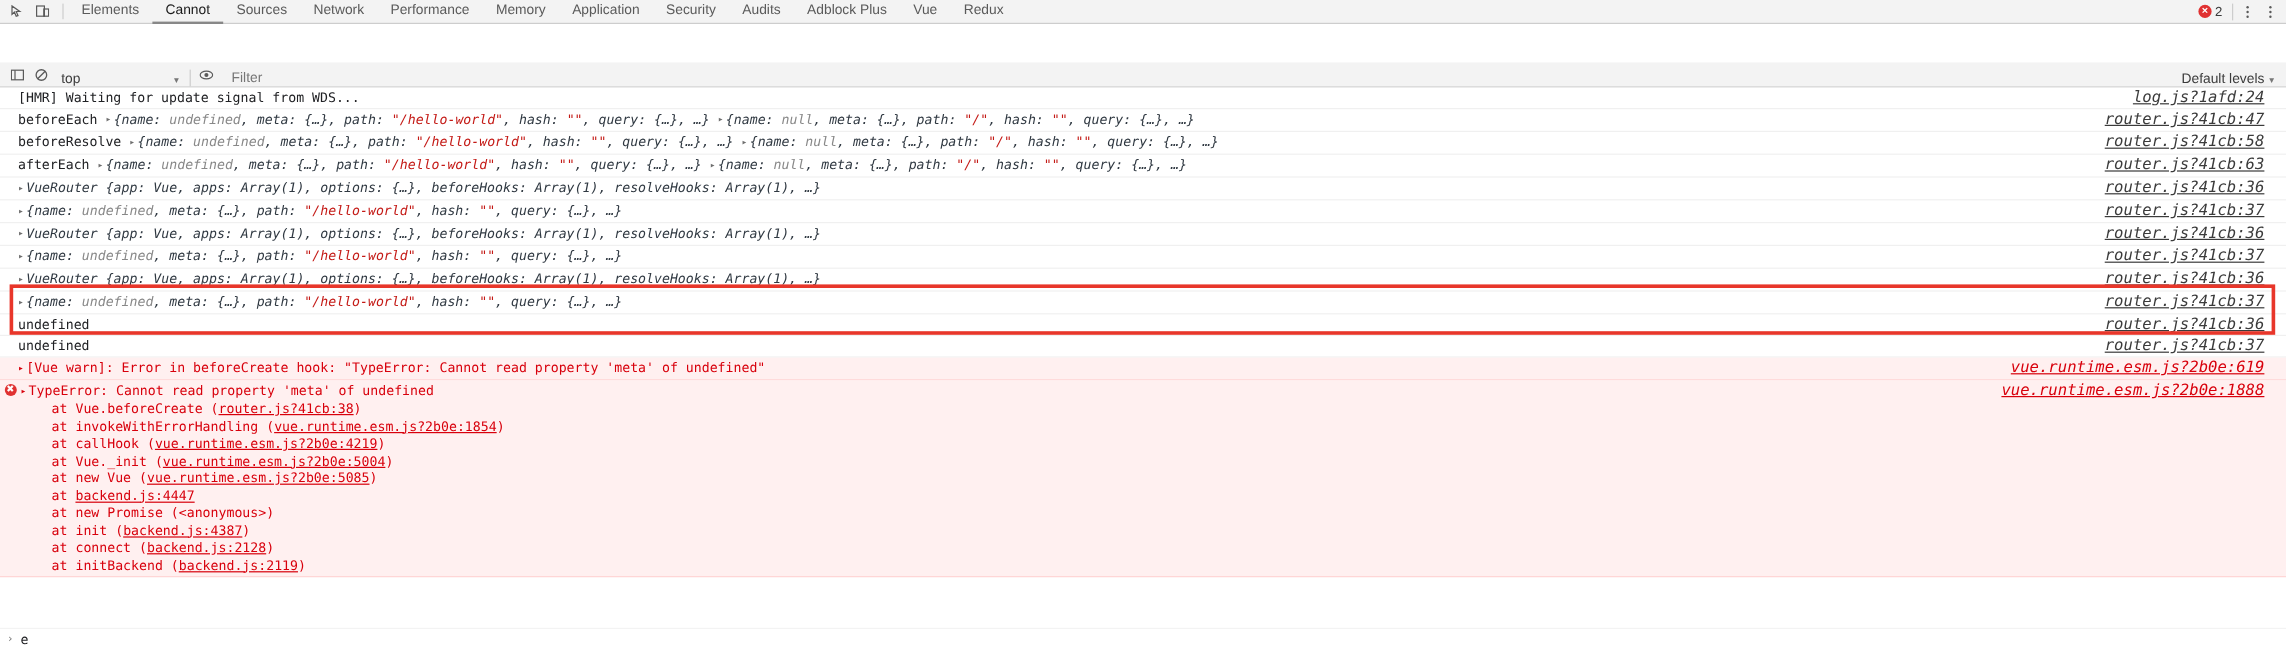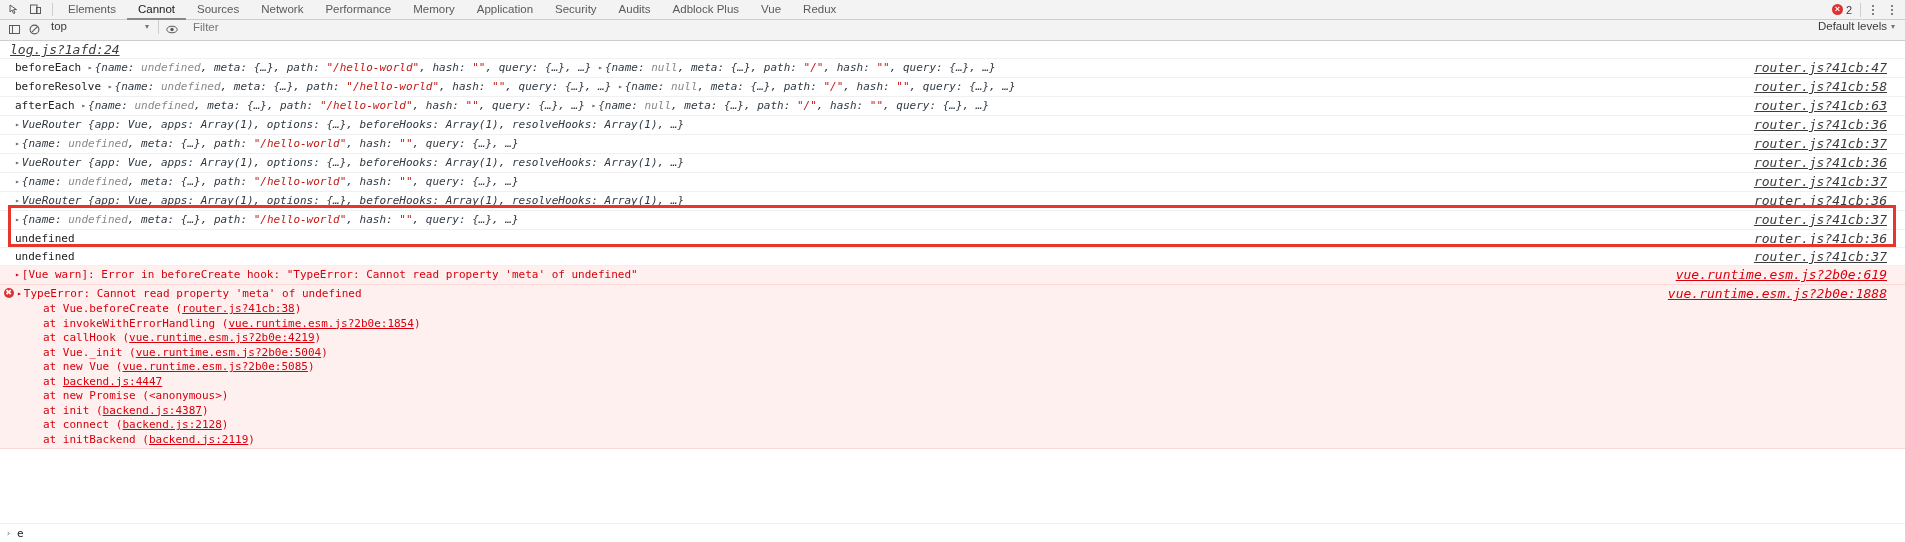--- a/index.html
+++ b/index.html
@@ -71,26 +71,27 @@
     width: 18px; height: 18px;
     display: flex; flex-direction: column; align-items: center; justify-content: center;
     gap: 2px;
   }
   .kebab i { width: 2px; height: 2px; background: #5a5a5a; border-radius: 50%; display: block; }
   .vsep { width: 1px; height: 14px; background: #cdcdcd; margin: 0 2px; }
 
   
   .filterbar {
     height: 21px; min-height: 21px;
-    display: flex; align-items: flex-start;
+    display: flex; align-items: flex-end;
     background: #f3f3f3;
     border-bottom: 1px solid #cdcdcd;
     font-size: 11px;
     color: #5a5a5a;
     padding-left: 4px;
+    margin-top: 32px;
   }
   .fb-btn {
     width: 20px; height: 19px;
     display: flex; align-items: center; justify-content: center;
     color: #5a5a5a;
   }
   .ctx-select {
     display: flex; align-items: center;
     margin-left: 7px;
     min-width: 104px;
@@ -341,20 +342,21 @@
     <input class="filter-input" value="" placeholder="Filter" style="">
     <div class="levels">
       <span>Default levels</span>
       <span class="caret">▾</span>
     </div>
   </div>
 
   <div class="console">
 
     <div class="row">
+      <div class="msg plain">[HMR] Waiting for update signal from WDS...</div>
       <a class="src">log.js?1afd:24</a>
     </div>
 
     <div class="row">
       <div class="msg plain"><span class="lbl">beforeEach</span> <span class="arrow">▸</span><span class="obj">{name: <span class="kw-undef">undefined</span>, meta: {…}, path: <span class="str">"/hello-world"</span>, hash: <span class="str">""</span>, query: {…}, …}</span> <span class="arrow">▸</span><span class="obj">{name: <span class="kw-undef">null</span>, meta: {…}, path: <span class="str">"/"</span>, hash: <span class="str">""</span>, query: {…}, …}</span></div>
       <a class="src">router.js?41cb:47</a>
     </div>
 
     <div class="row">
       <div class="msg plain"><span class="lbl">beforeResolve</span> <span class="arrow">▸</span><span class="obj">{name: <span class="kw-undef">undefined</span>, meta: {…}, path: <span class="str">"/hello-world"</span>, hash: <span class="str">""</span>, query: {…}, …}</span> <span class="arrow">▸</span><span class="obj">{name: <span class="kw-undef">null</span>, meta: {…}, path: <span class="str">"/"</span>, hash: <span class="str">""</span>, query: {…}, …}</span></div>

